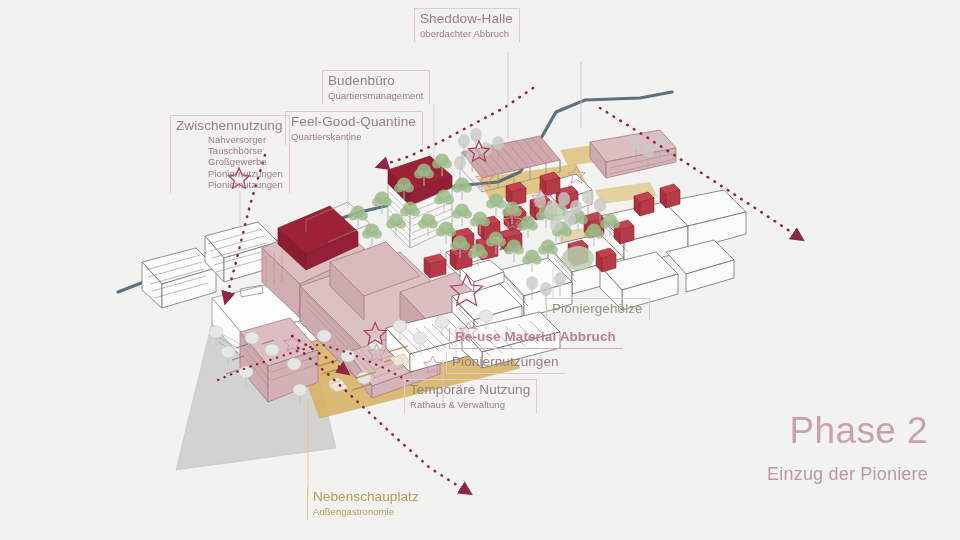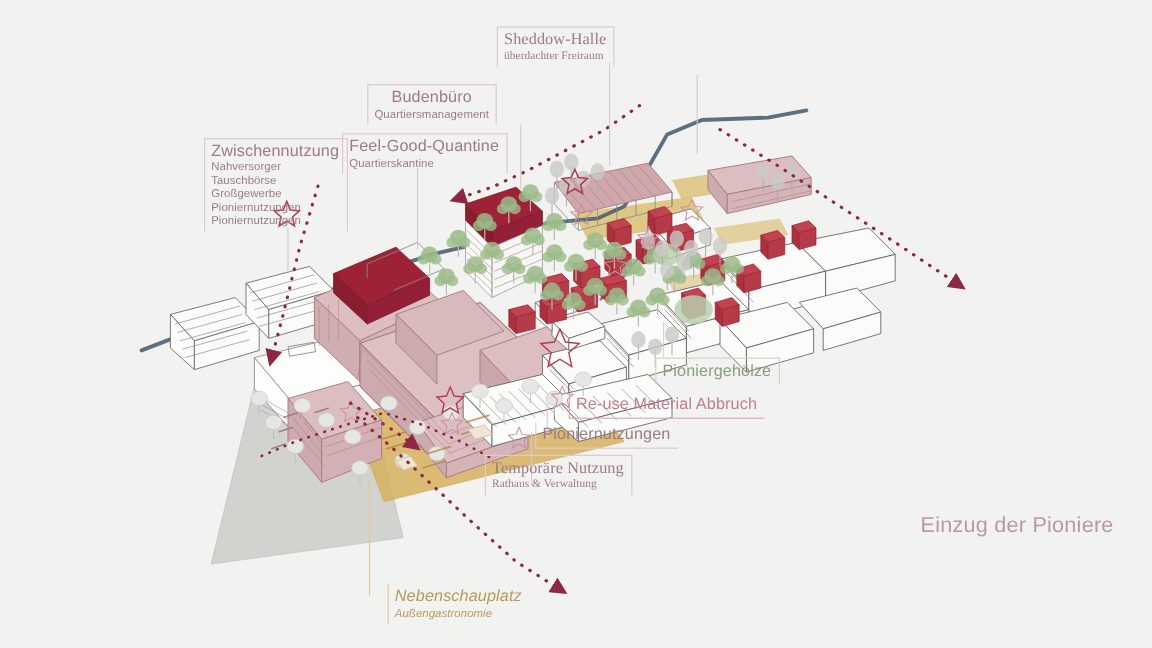--- a/index.html
+++ b/index.html
@@ -16,21 +16,21 @@
   .label{
     position:absolute;
     box-sizing:border-box;
     padding:2px 6px 3px 5px;
     line-height:1.18;
     white-space:nowrap;
     background:transparent;
   }
   .label .ttl{font-size:13.5px;letter-spacing:.1px;display:block;}
   .label .sub{font-size:9.5px;letter-spacing:.05px;display:block;margin-top:1px;}
-  .label .li{font-size:9.5px;letter-spacing:.05px;display:block;}
+  .label .li{font-size:9.5px;letter-spacing:.05px;display:block;margin-left:32px;}
 
   
   .bx-pink{border:1px solid #e2c9ce;border-bottom:none;}
   .bx-pink-b{border-bottom:1px solid #e2c9ce;}
   .bx-gold{border:1px solid #ddc79a;border-bottom:none;}
   .bx-green{border:1px solid #cdd6c2;border-bottom:none;text-align:right;}
   .bx-red-u{border-bottom:1px solid #dba8b1;border-left:1px solid #dba8b1;}
 
   .c-mauve .ttl,.c-mauve .sub,.c-mauve .li{color:#9c7b85;}
   .c-gold .ttl{color:#b99a55;}
@@ -536,50 +536,51 @@
     <span class="li">Großgewerbe</span>
     <span class="li">Pioniernutzungen</span>
     <span class="li">Pioniernutzungen</span>
   </div>
 
   <div class="label bx-pink c-mauve" style="left:285px;top:111px;">
     <span class="ttl">Feel-Good-Quantine</span>
     <span class="sub">Quartierskantine</span>
   </div>
 
-  <div class="label bx-pink c-mauve" style="left:306px;top:70px;text-align:center;">
+  <div class="label bx-pink c-mauve" style="left:322px;top:70px;">
     <span class="ttl">Budenbüro</span>
     <span class="sub">Quartiersmanagement</span>
   </div>
 
-  <div class="label bx-pink c-mauve" style="left:414px;top:22px;font-family:Liberation Serif, serif;">
+  <div class="label bx-pink c-mauve" style="left:414px;top:8px;">
     <span class="ttl">Sheddow-Halle</span>
-    <span class="sub">überdachter Freiraum</span>
+    <span class="sub">überdachter Abbruch</span>
   </div>
 
 
   <div class="label bx-green c-green" style="left:546px;top:298px;">
     <span class="ttl">Pioniergehölze</span>
   </div>
 
-  <div class="label bx-red-u c-red" style="left:474px;top:328px;padding-top:1px;">
+  <div class="label bx-red-u c-red" style="left:449px;top:328px;padding-top:1px;font-weight:bold;">
     <span class="ttl">Re-use Material Abbruch</span>
   </div>
 
   <div class="label bx-pink-b c-mauve" style="left:446px;top:352px;border-left:1px solid #e2c9ce;">
     <span class="ttl">Pioniernutzungen</span>
   </div>
 
-  <div class="label bx-pink c-mauve" style="left:404px;top:379px;font-family:Liberation Serif, serif;">
+  <div class="label bx-pink c-mauve" style="left:404px;top:379px;">
     <span class="ttl">Temporäre Nutzung</span>
     <span class="sub">Rathaus &amp; Verwaltung</span>
   </div>
 
-  <div class="label bx-gold c-gold" style="left:323px;top:487px;border-top:none;border-right:none;font-style:italic;">
+  <div class="label bx-gold c-gold" style="left:307px;top:487px;border-top:none;border-right:none;">
     <span class="ttl">Nebenschauplatz</span>
     <span class="sub">Außengastronomie</span>
   </div>
 
   <div id="phase">
+    <div class="p1">Phase 2</div>
     <div class="p2">Einzug der Pioniere</div>
   </div>
 
 </div>
 
 </body></html>

